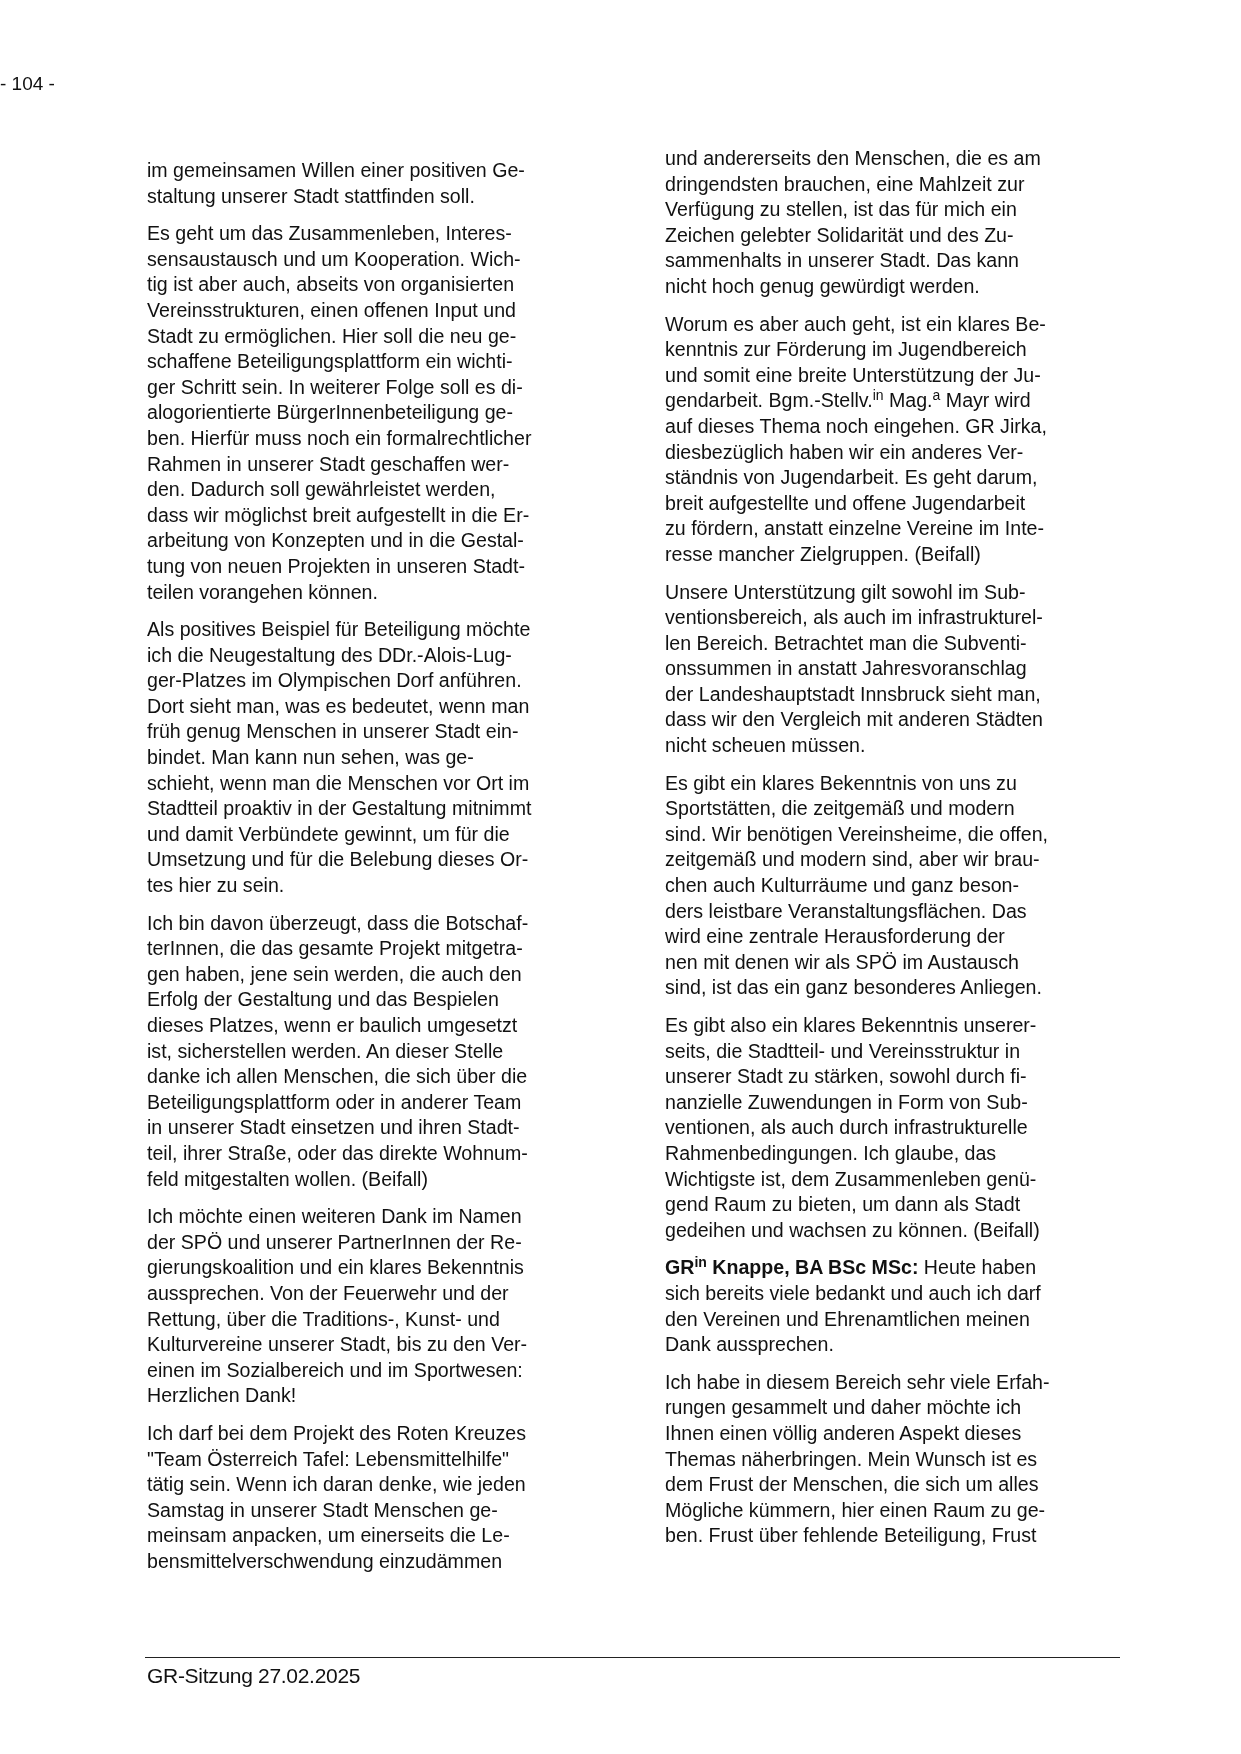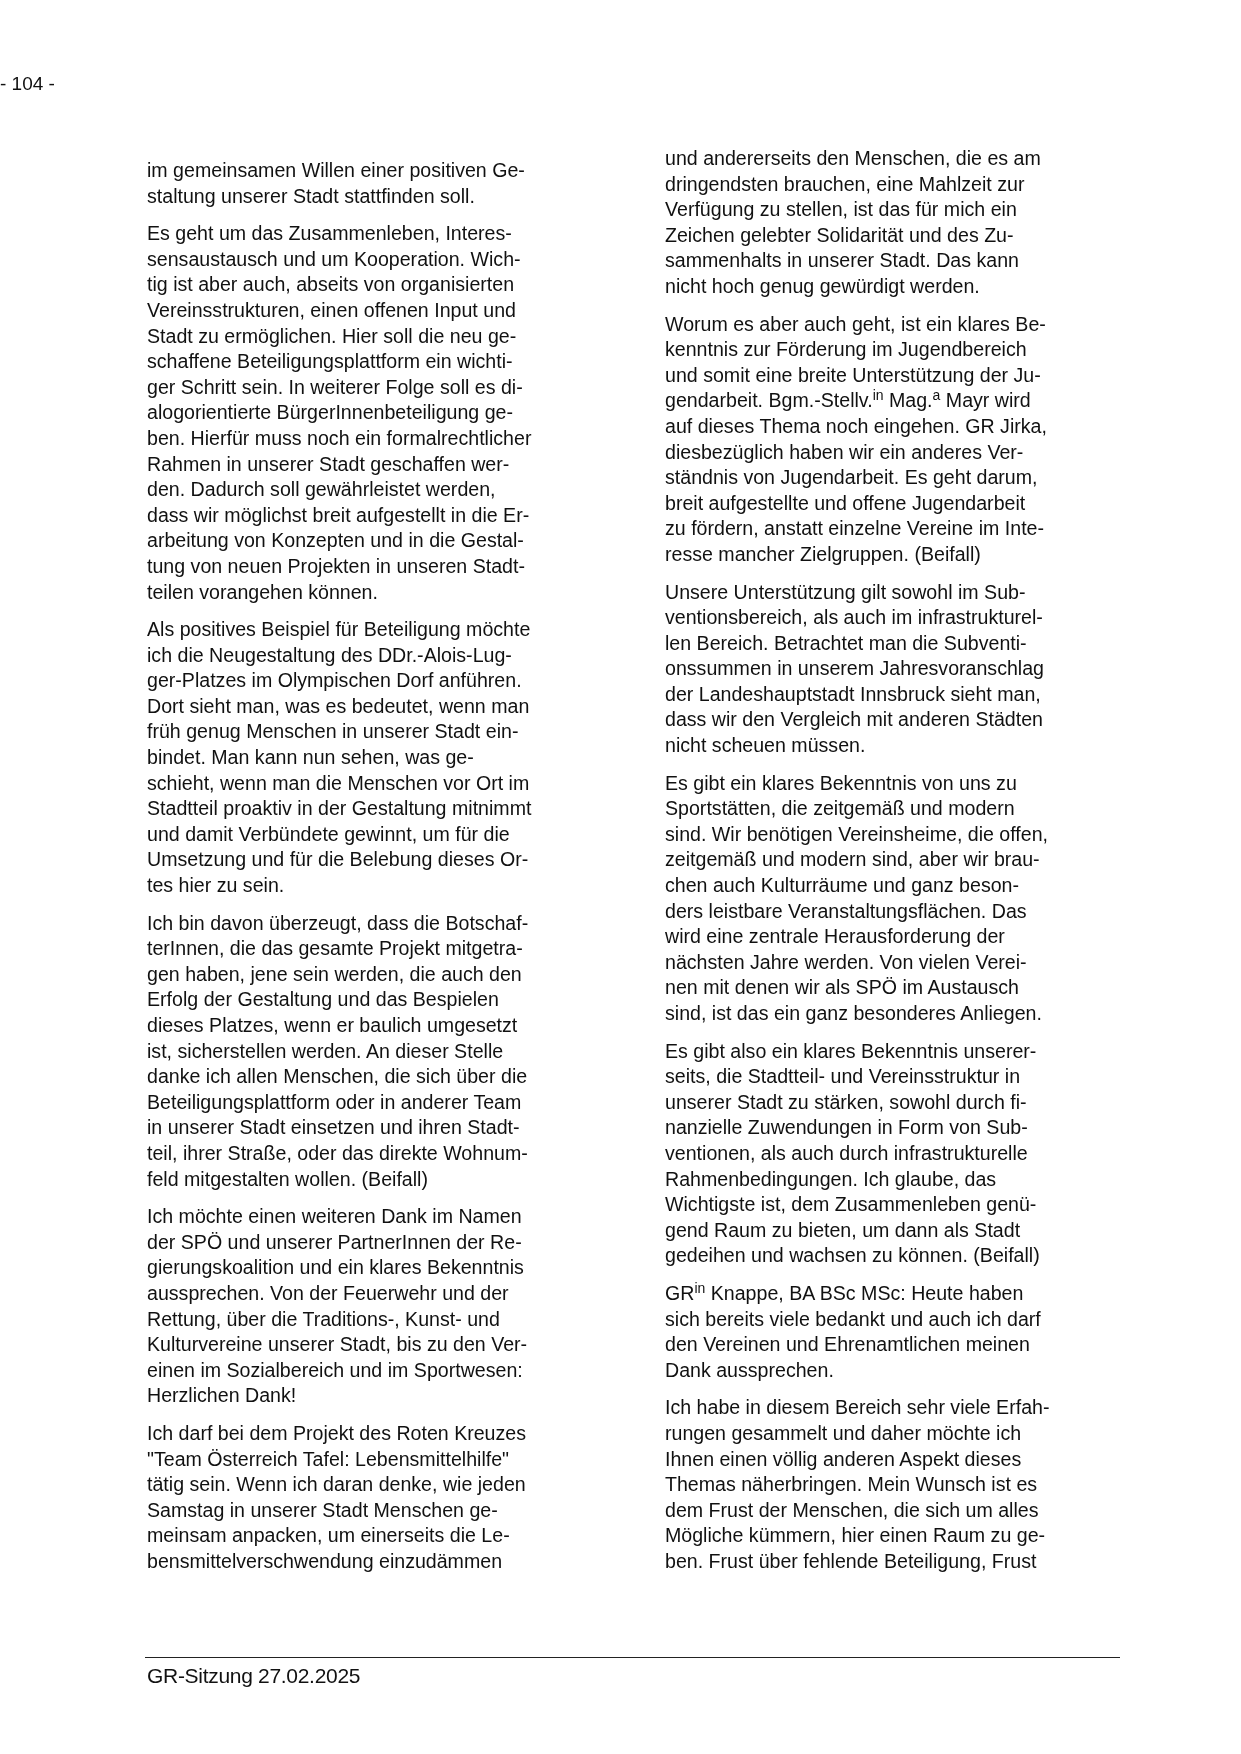--- a/index.html
+++ b/index.html
@@ -6,21 +6,21 @@
   body { width: 1241px; height: 1754px; position: relative; overflow: hidden;
          font-family: "Liberation Sans", sans-serif; color: #111111; }
   .page-number { position: absolute; top: 73px; left: 0; width: 1241px; text-align: left;
                  font-size: 19px; }
   .col { position: absolute; top: 146px; width: 460px; font-size: 19.6px; line-height: 25.6px; }
   .col.left { left: 147px; margin-top: 12px; }
   .col.right { left: 665px; top: 146px; }
   .line { white-space: nowrap; display: block; }
   .para { margin: 0 0 12px 0; }
   sup { font-size: 14px; line-height: 0; vertical-align: 7px; }
-  b { font-weight: normal; }
+  b { font-weight: bold; }
   .footer-rule { position: absolute; left: 145px; top: 1657px; width: 975px; height: 1px; background: #222; }
   .footer-text { position: absolute; left: 147px; top: 1664px; font-size: 21px; letter-spacing: -0.3px; }
 </style>
 </head>
 <body>
 
 <div class="page-number">- 104 -</div>
 
 <div class="col left" id="left-col">
     <div class="para">
@@ -107,34 +107,33 @@
       <span class="line">diesbezüglich haben wir ein anderes Ver-</span>
       <span class="line">ständnis von Jugendarbeit. Es geht darum,</span>
       <span class="line">breit aufgestellte und offene Jugendarbeit</span>
       <span class="line">zu fördern, anstatt einzelne Vereine im Inte-</span>
       <span class="line">resse mancher Zielgruppen. (Beifall)</span>
     </div>
     <div class="para">
       <span class="line">Unsere Unterstützung gilt sowohl im Sub-</span>
       <span class="line">ventionsbereich, als auch im infrastrukturel-</span>
       <span class="line">len Bereich. Betrachtet man die Subventi-</span>
-      <span class="line">onssummen in unserem Jahresvoranschlag</span>
+      <span class="line">onssummen in anstatt Jahresvoranschlag</span>
       <span class="line">der Landeshauptstadt Innsbruck sieht man,</span>
       <span class="line">dass wir den Vergleich mit anderen Städten</span>
       <span class="line">nicht scheuen müssen.</span>
     </div>
     <div class="para">
       <span class="line">Es gibt ein klares Bekenntnis von uns zu</span>
       <span class="line">Sportstätten, die zeitgemäß und modern</span>
       <span class="line">sind. Wir benötigen Vereinsheime, die offen,</span>
       <span class="line">zeitgemäß und modern sind, aber wir brau-</span>
       <span class="line">chen auch Kulturräume und ganz beson-</span>
       <span class="line">ders leistbare Veranstaltungsflächen. Das</span>
       <span class="line">wird eine zentrale Herausforderung der</span>
-      <span class="line">nächsten Jahre werden. Von vielen Verei-</span>
       <span class="line">nen mit denen wir als SPÖ im Austausch</span>
       <span class="line">sind, ist das ein ganz besonderes Anliegen.</span>
     </div>
     <div class="para">
       <span class="line">Es gibt also ein klares Bekenntnis unserer-</span>
       <span class="line">seits, die Stadtteil- und Vereinsstruktur in</span>
       <span class="line">unserer Stadt zu stärken, sowohl durch fi-</span>
       <span class="line">nanzielle Zuwendungen in Form von Sub-</span>
       <span class="line">ventionen, als auch durch infrastrukturelle</span>
       <span class="line">Rahmenbedingungen. Ich glaube, das</span>

